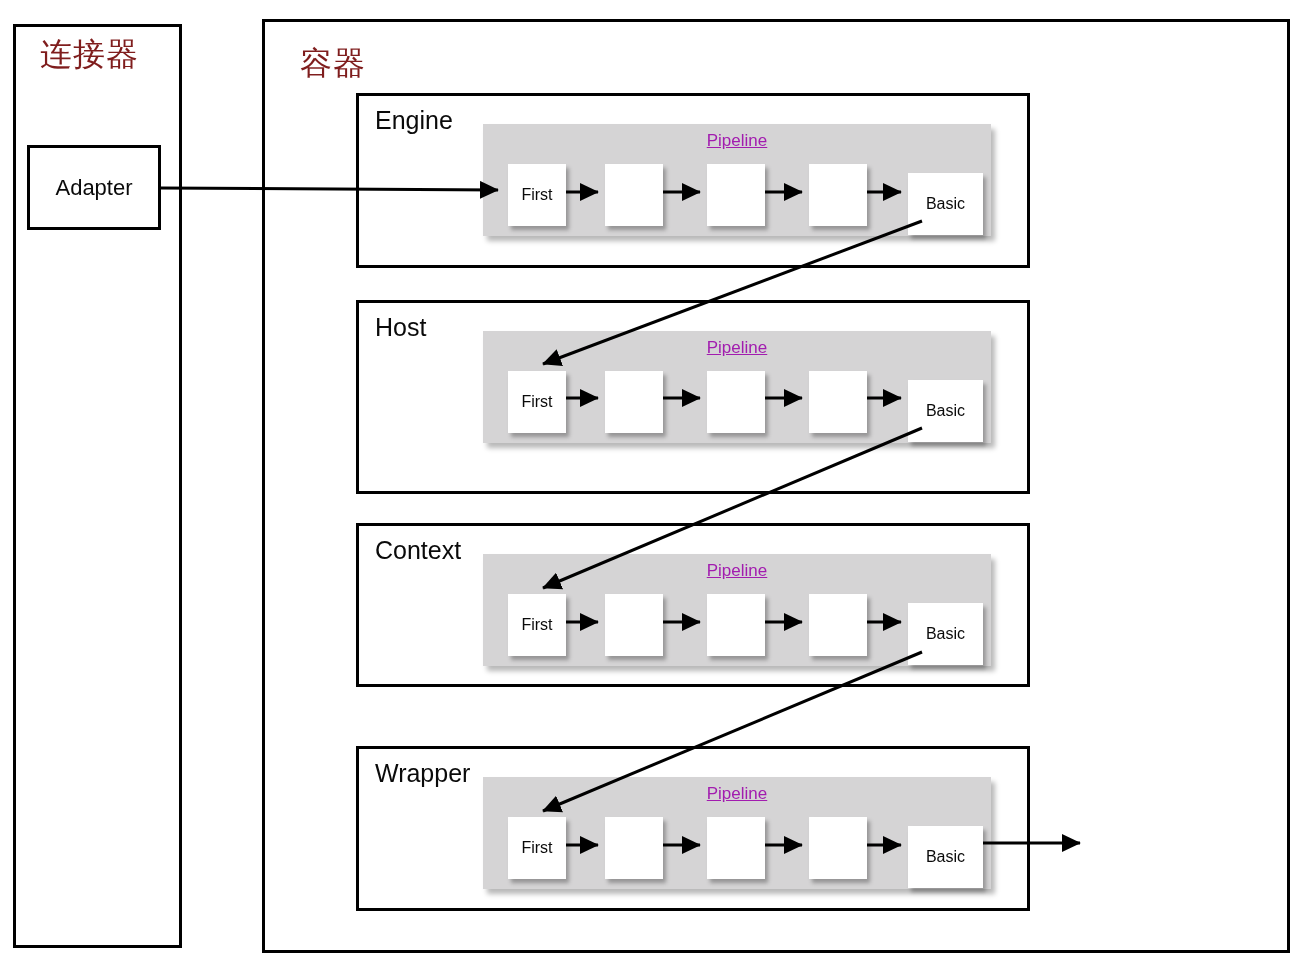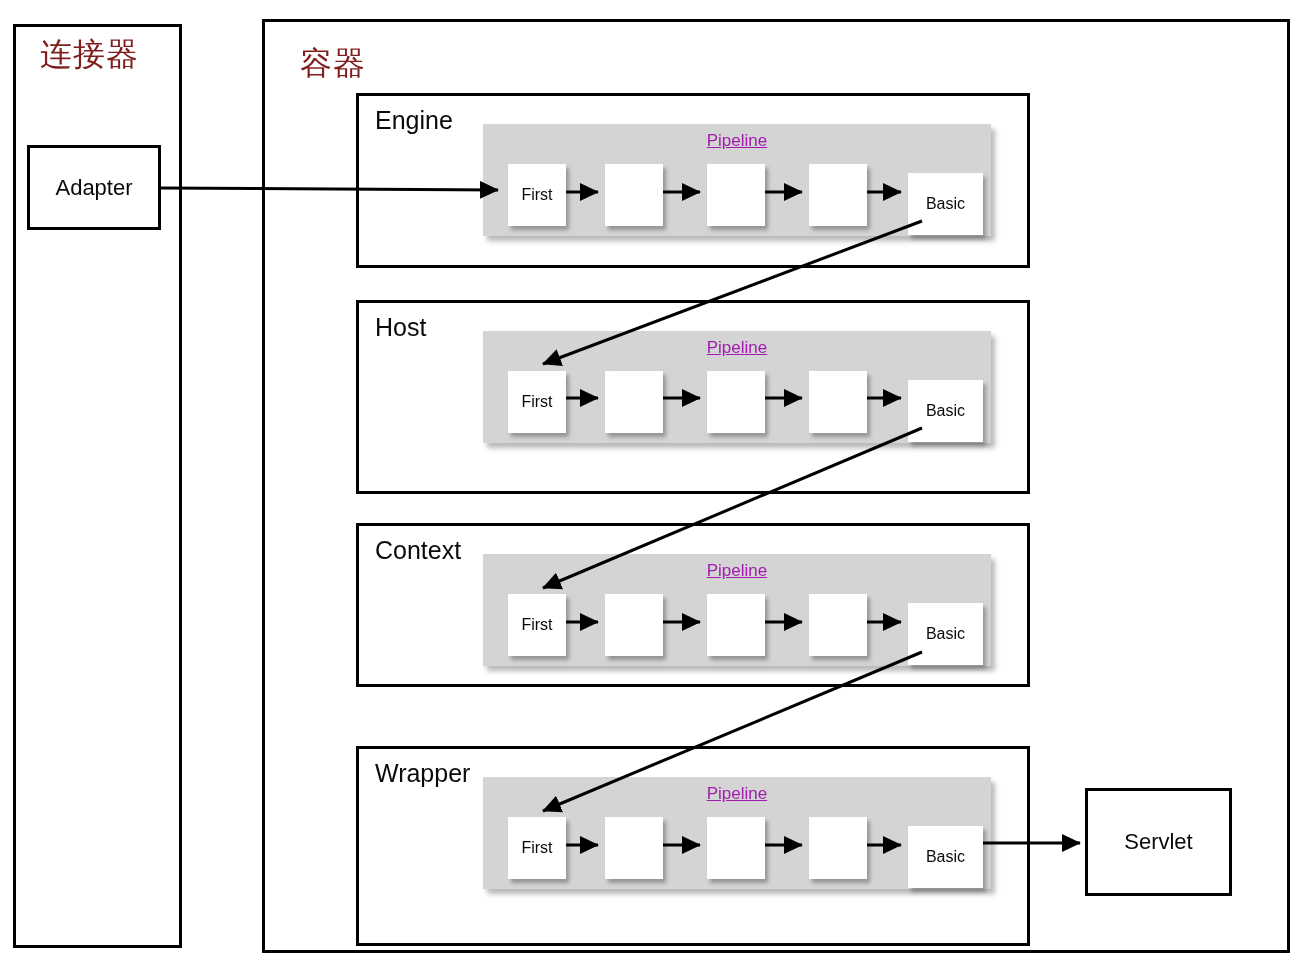--- a/index.html
+++ b/index.html
@@ -127,35 +127,32 @@
     <div class="pipeline">
       <div class="pipeline-label">Pipeline</div>
       <div class="valve first">First</div>
       <div class="valve v1"></div>
       <div class="valve v2"></div>
       <div class="valve v3"></div>
       <div class="valve basic">Basic</div>
     </div>
   </div>
 
-  <div class="section" style="top:746px;height:200px;">
+  <div class="section" style="top:746px;height:165px;">
     <div class="section-label">Wrapper</div>
     <div class="pipeline">
       <div class="pipeline-label">Pipeline</div>
       <div class="valve first">First</div>
       <div class="valve v1"></div>
       <div class="valve v2"></div>
       <div class="valve v3"></div>
       <div class="valve basic">Basic</div>
     </div>
   </div>
 
-  <div class="node servlet">
-    <span>Servlet</span>
-  </div>
 
   <svg class="arrows" viewBox="0 0 1300 973" xmlns="http://www.w3.org/2000/svg">
     <defs>
       <marker id="ah" markerWidth="6.5" markerHeight="6" refX="6" refY="3" orient="auto" markerUnits="strokeWidth">
         <path d="M0,0 L6.3,3 L0,6 Z" fill="#000"></path>
       </marker>
     </defs>
 
     <line x1="161" y1="188" x2="498" y2="190" stroke="#000" stroke-width="3" marker-end="url(#ah)"></line>
 

